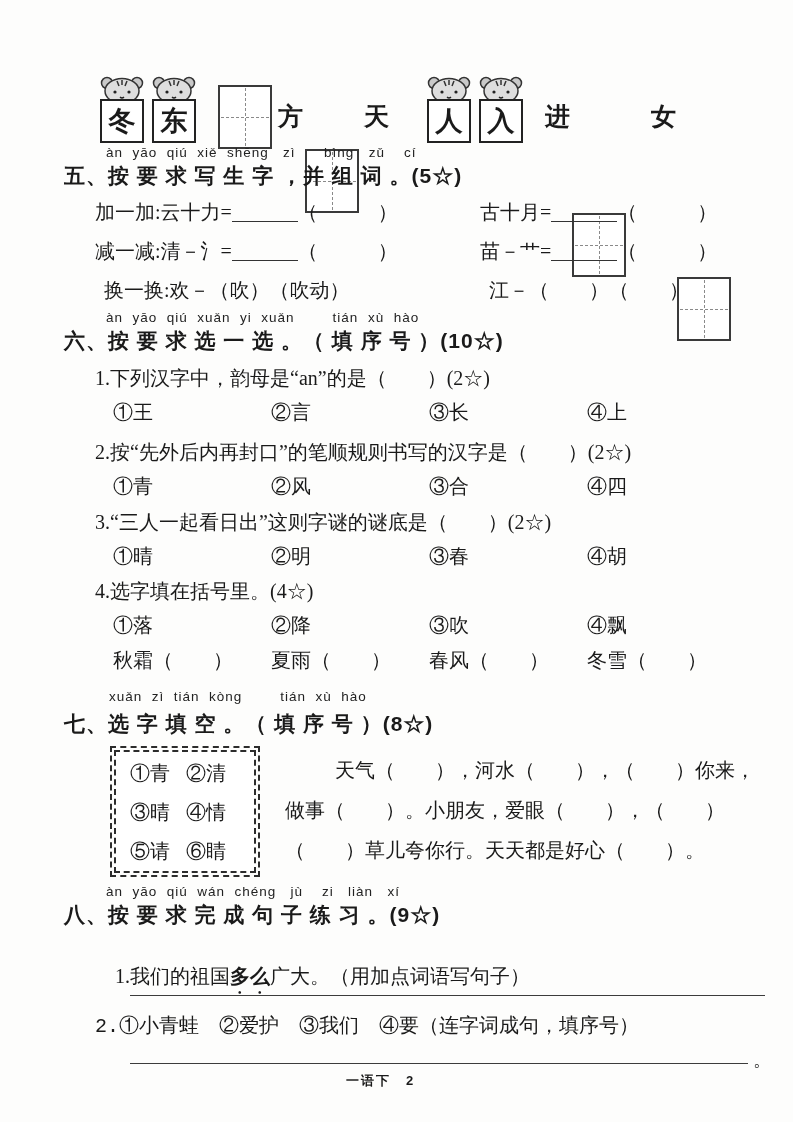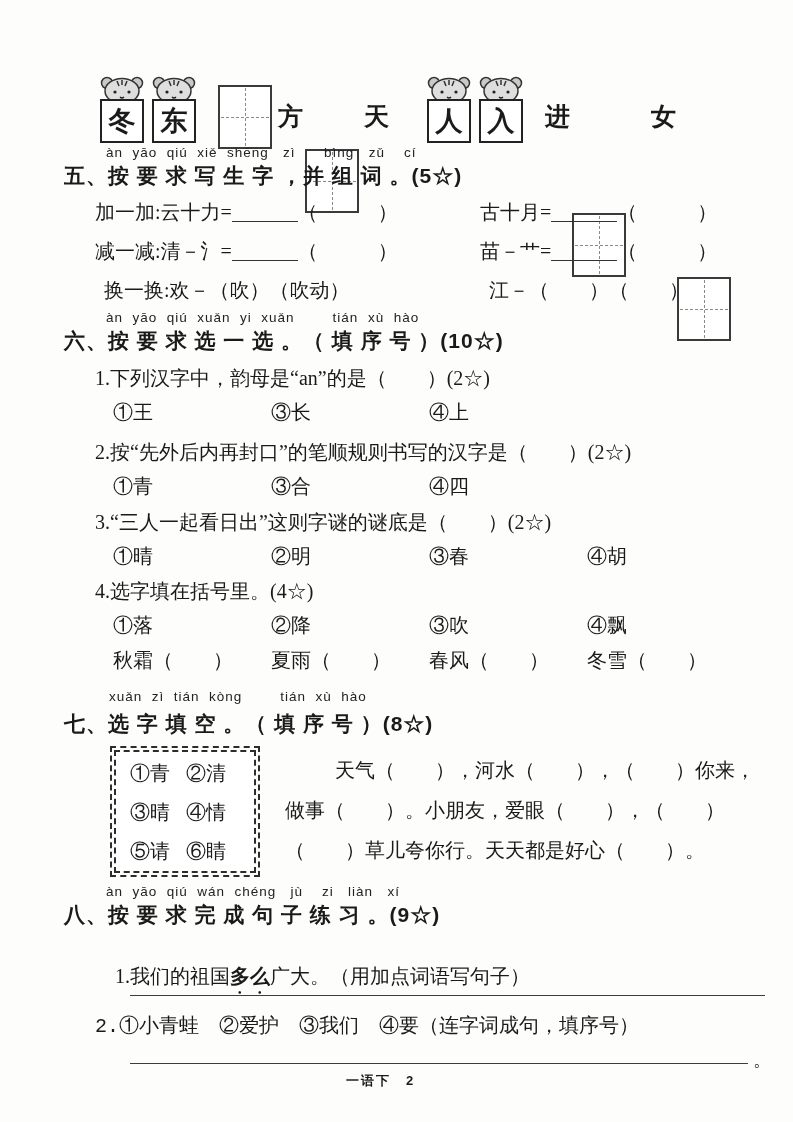--- a/index.html
+++ b/index.html
@@ -126,27 +126,29 @@
     <span class="f-left">换一换:欢－（吹）（吹动）</span>
     <span class="f-right">江－（　　）（　　）</span>
   </div>
 
   <div class="abs pinyin" style="left:106px;top:310px;">àn  yāo  qiú  xuǎn  yi  xuǎn        tián  xù  hào</div>
   <div class="abs heading" style="left:64px;top:327px;">六、按 要 求 选 一 选 。（ 填 序 号 ）(10☆)</div>
 
   <div class="abs body-text" style="left:95px;top:365px;">1.下列汉字中，韵母是“an”的是（　　）(2☆)</div>
   <div class="abs opt-row" style="left:113px;top:399px;">
     <span class="opt">①王</span>
+    <span class="opt">②言</span>
     <span class="opt">③长</span>
     <span class="opt">④上</span>
   </div>
 
   <div class="abs body-text" style="left:95px;top:439px;">2.按“先外后内再封口”的笔顺规则书写的汉字是（　　）(2☆)</div>
   <div class="abs opt-row" style="left:113px;top:473px;">
     <span class="opt">①青</span>
+    <span class="opt">②风</span>
     <span class="opt">③合</span>
     <span class="opt">④四</span>
   </div>
 
   <div class="abs body-text" style="left:95px;top:509px;">3.“三人一起看日出”这则字谜的谜底是（　　）(2☆)</div>
   <div class="abs opt-row" style="left:113px;top:543px;">
     <span class="opt">①晴</span>
     <span class="opt">②明</span>
     <span class="opt">③春</span>
     <span class="opt">④胡</span>

